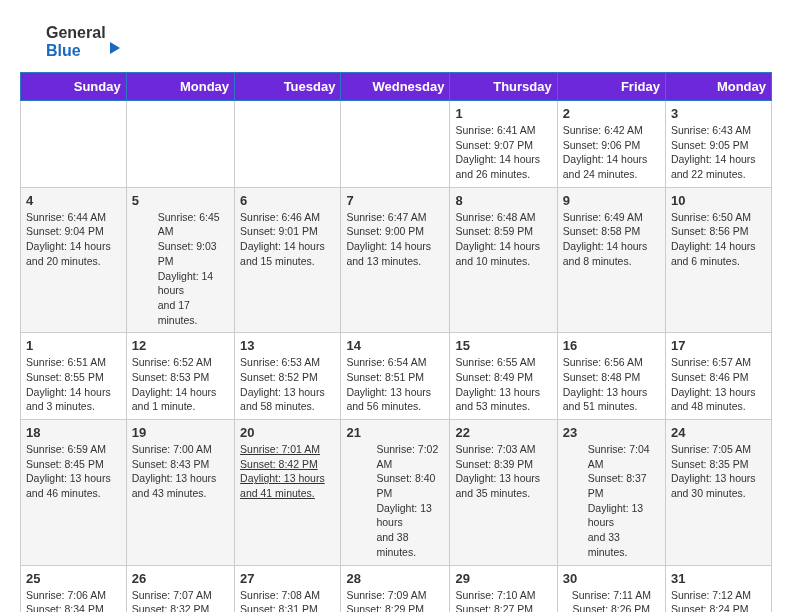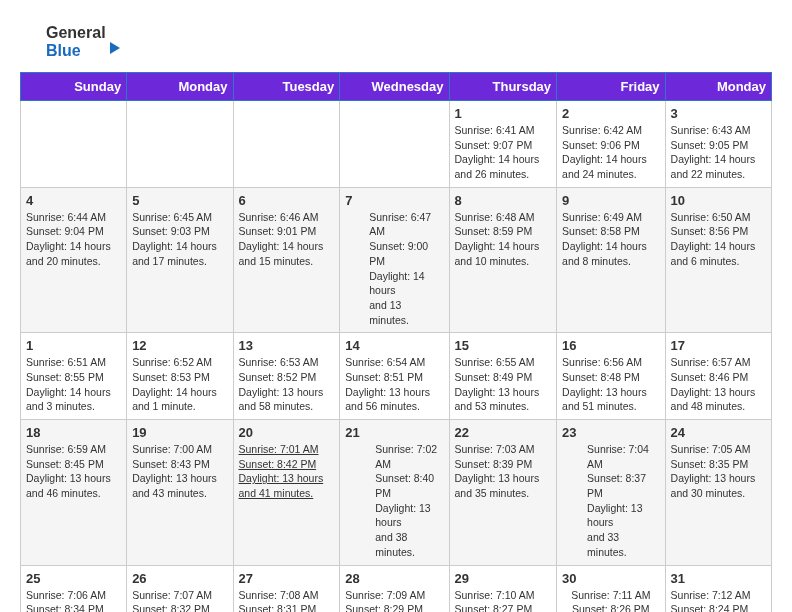--- a/index.html
+++ b/index.html
@@ -138,35 +138,35 @@
       <tr>
         <td>
           <div class="day-num">4</div>
           <div class="day-detail" style="white-space: pre-line;">Sunrise: 6:44 AM
 Sunset: 9:04 PM
 Daylight: 14 hours
 and 20 minutes.</div>
         </td>
         <td>
           <div class="day-num">5</div>
-          <div class="day-detail" style="white-space: pre-line;">Sunrise: 6:45 AM
+          <div class="day-detail" style="white-space: pre-line; margin-left: 26px;">Sunrise: 6:45 AM
 Sunset: 9:03 PM
 Daylight: 14 hours
 and 17 minutes.</div>
         </td>
         <td>
           <div class="day-num">6</div>
           <div class="day-detail" style="white-space: pre-line;">Sunrise: 6:46 AM
 Sunset: 9:01 PM
 Daylight: 14 hours
 and 15 minutes.</div>
         </td>
         <td>
           <div class="day-num">7</div>
-          <div class="day-detail" style="white-space: pre-line; margin-left: 24px;">Sunrise: 6:47 AM
+          <div class="day-detail" style="white-space: pre-line;">Sunrise: 6:47 AM
 Sunset: 9:00 PM
 Daylight: 14 hours
 and 13 minutes.</div>
         </td>
         <td>
           <div class="day-num">8</div>
           <div class="day-detail" style="white-space: pre-line;">Sunrise: 6:48 AM
 Sunset: 8:59 PM
 Daylight: 14 hours
 and 10 minutes.</div>

